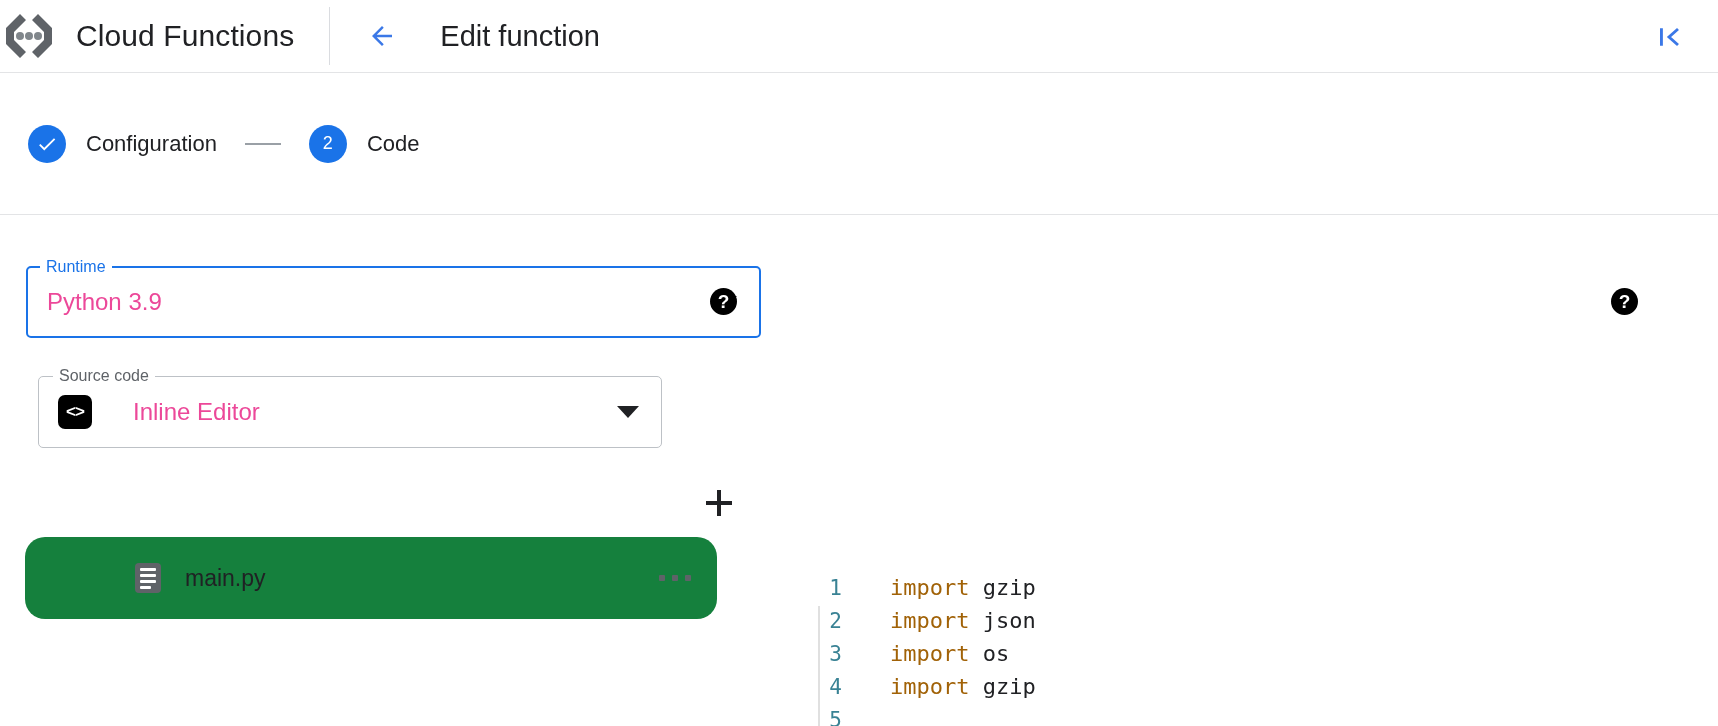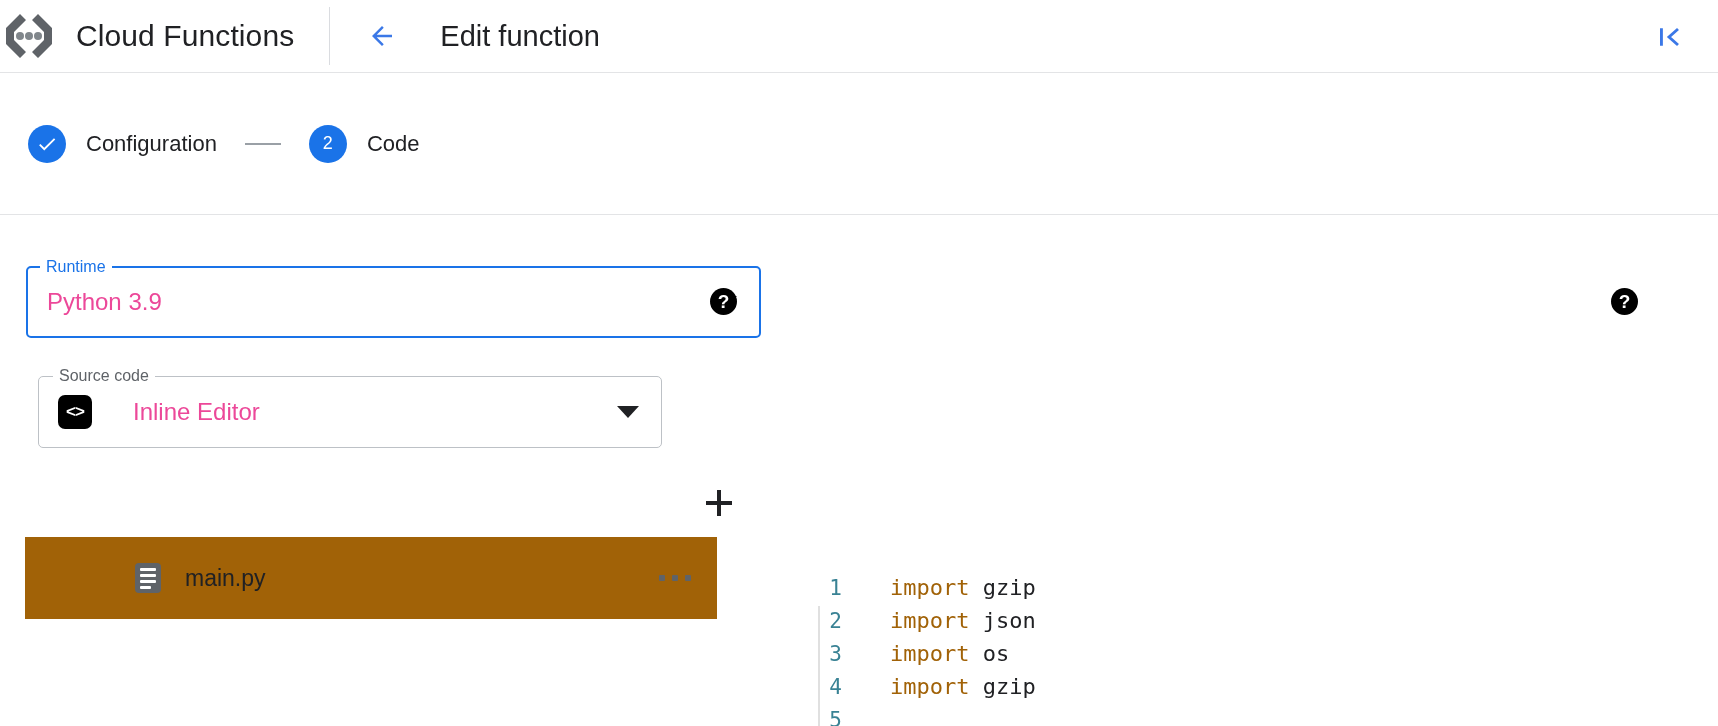--- a/index.html
+++ b/index.html
@@ -198,21 +198,21 @@
 
   .file-row {
     position: relative;
     margin-left: 25px;
     width: 692px;
     height: 82px;
     display: flex;
     align-items: center;
     cursor: pointer;
   }
-  .file-row.selected { background: #a16207; }
+  .file-row.selected { background: #15803d; border-radius: 20px; }
   .file-icon {
     width: 26px; height: 30px;
     border-radius: 4px;
     background: #5f6368;
     margin-left: 110px;
     flex: none;
     display: flex; flex-direction: column;
     justify-content: center;
     align-items: center;
     gap: 3px;

